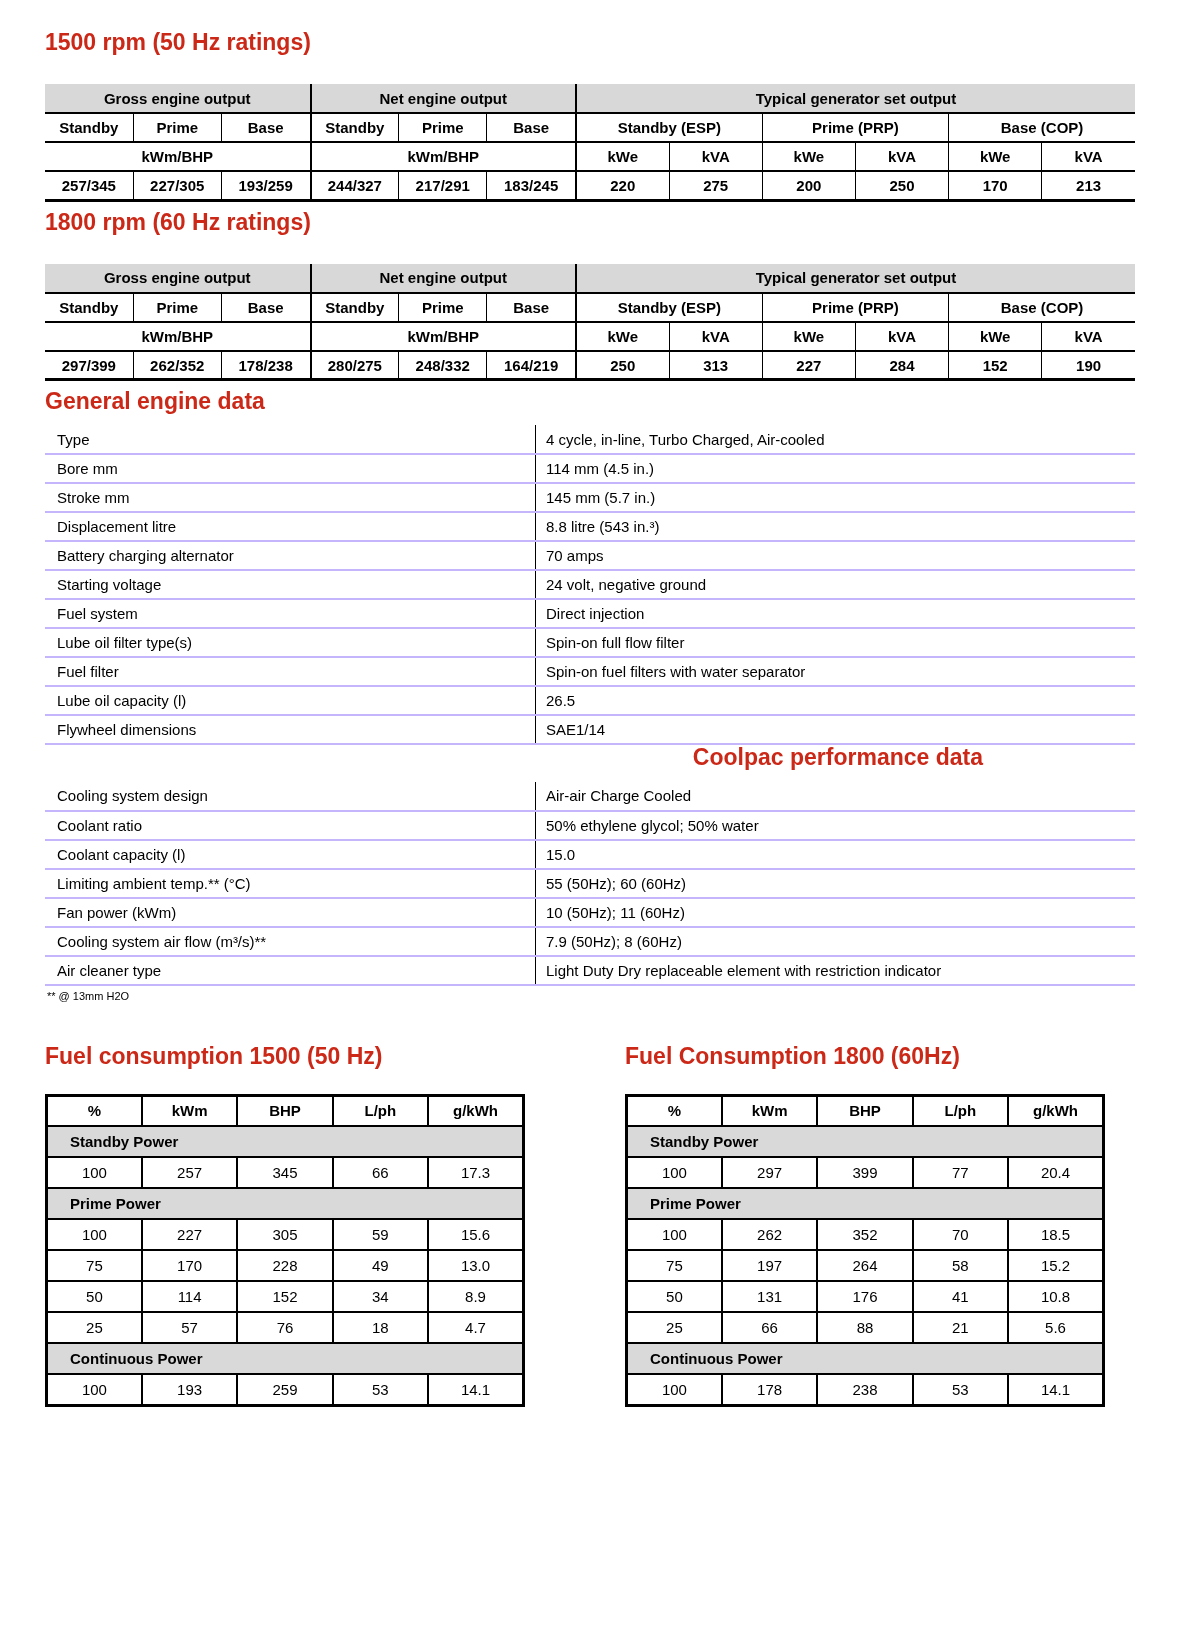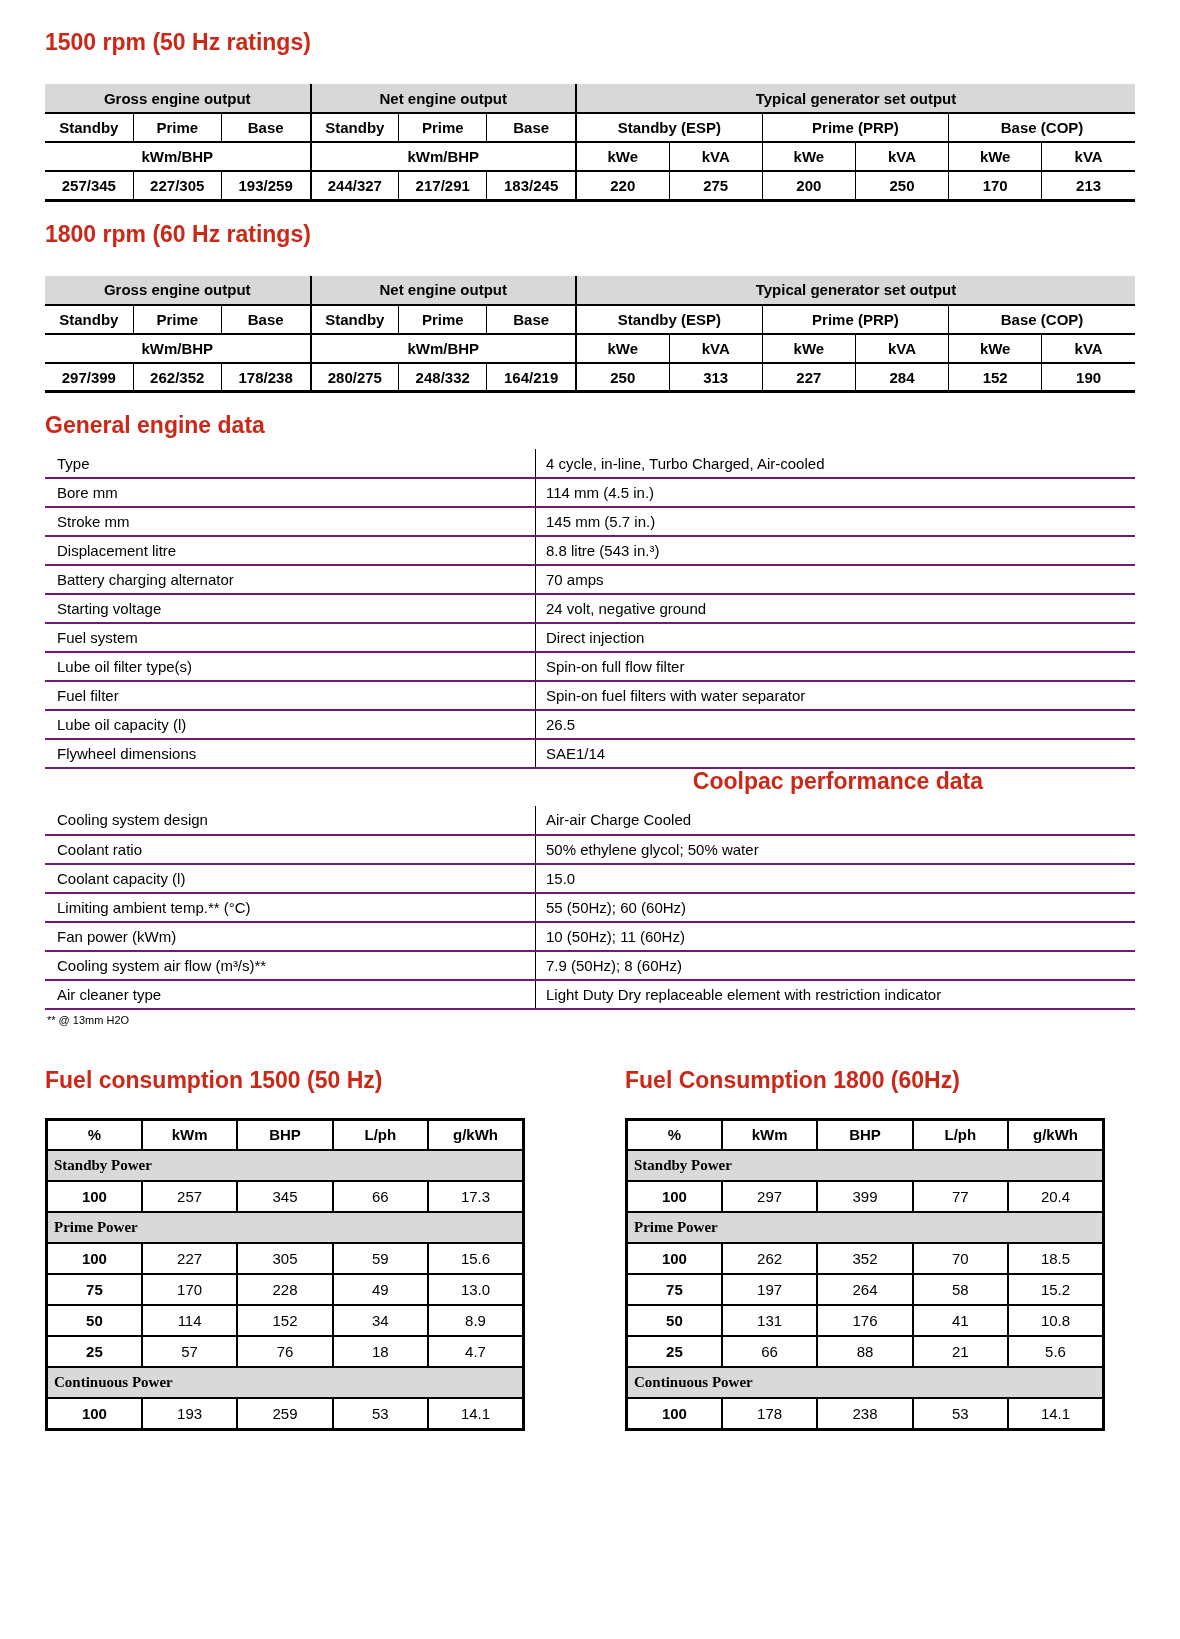--- a/index.html
+++ b/index.html
@@ -14,57 +14,57 @@
   h1.sec-title {
     font-size:23px; font-weight:bold; color:#cc2817;
     margin:0 0 30px 0; line-height:1.05;
   }
   h1.sec-title.tight { margin-bottom:12px; }
   .mt-2nd { margin-top:26px; }
   .mt-general { margin-top:66px; }
   .mt-coolpac { margin-top:26px; margin-bottom:8px;text-align:right; }
 
   
-  table.rt { border-collapse:collapse; table-layout:fixed; width:1090px; margin-bottom:20px; }
+  table.rt { border-collapse:collapse; table-layout:fixed; width:1090px; margin-bottom:8px; }
   table.rt tr { border-bottom:2px solid #000; }
   table.rt tr:last-child { border-bottom:3px solid #000; }
   table.rt th, table.rt td {
     height:29px; padding:0 2px; text-align:center; vertical-align:middle;
     font-size:15px; border-right:1px solid #000; overflow:hidden; white-space:nowrap;
   }
   table.rt tr > *:last-child { border-right:none; }
   table.rt .bR { border-right:2px solid #000; }
   table.rt th { font-weight:bold; }
   table.rt td { font-weight:bold; }
   table.rt .gh { background:#d8d8d8; }
 
   
   table.spec { border-collapse:collapse; width:1090px; table-layout:fixed; }
-  table.spec tr { border-bottom:2px solid #701a75; }
+  table.spec tr { border-bottom:2px solid #c4b5fd; }
   table.spec td { height:29px; font-size:15px; vertical-align:middle; padding:0 6px 0 12px; white-space:nowrap; overflow:hidden; }
   table.spec td.lbl { width:45%; border-right:1px solid #000; }
   table.spec td.val { padding-left:10px; }
 
   .footnote { font-size:11px; margin:4px 0 0 2px; color:#000; }
 
   
   .fuel-row { display:flex; gap:100px; margin-top:42px; }
   .fuel-col { width:480px; }
   .fuel-col h2 {
     font-size:23px; font-weight:bold; color:#cc2817;
     margin:0 0 26px 0; line-height:1.05; white-space:nowrap;
   }
   table.fuel { border-collapse:collapse; table-layout:fixed; width:480px; border:3px solid #000; }
   table.fuel th, table.fuel td {
     border:2px solid #000; height:31px; text-align:center; vertical-align:middle;
     font-size:15px; padding:0 2px;
   }
   table.fuel th { font-weight:bold; }
-  table.fuel td.sec { background:#d9d9d9; text-align:left; padding-left:6px; font-weight:bold;font-family:Liberation Serif, serif; }
-  table.fuel td.b { font-weight:bold; }
+  table.fuel td.sec { background:#d9d9d9; text-align:left; padding-left:22px; font-weight:bold; }
+  table.fuel td.b { font-weight:normal; }
 </style>
 </head>
 <body>
 
 <div class="page">
 
   <h1 class="sec-title">1500 rpm (50 Hz ratings)</h1>
 
   <table class="rt">
     <colgroup>

